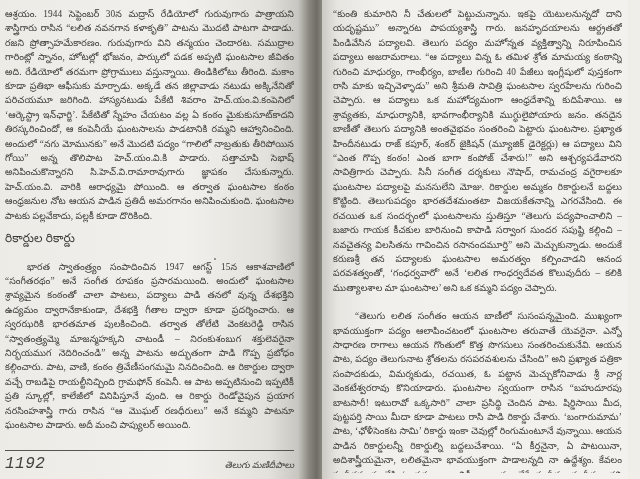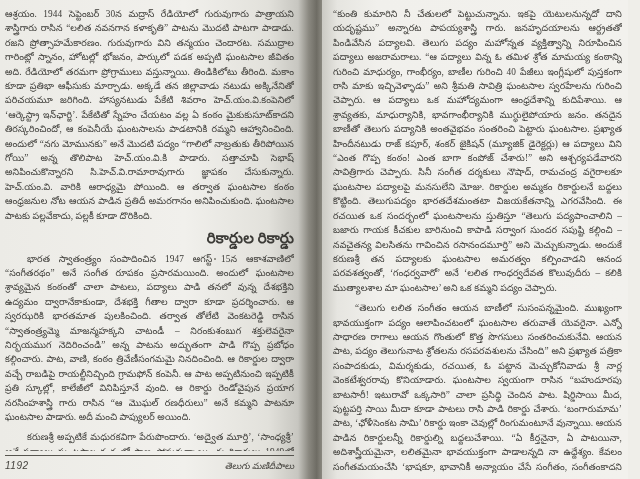--- a/index.html
+++ b/index.html
@@ -34,38 +34,38 @@
     position:absolute; top:0; left:298px; width:36px; height:479px;
     background:linear-gradient(to right,#c7c6c0 0%,#8a8880 30%,#6e6c64 52%,#95938a 72%,#cbcac4 100%);
   }
   
   .page-body {
     flex:1 1 auto; overflow:hidden;
     font-size:9.3px; line-height:14.4px;
     text-align:justify;
     letter-spacing:0.1px;
   }
-  .para { text-indent:22px; margin-top:6px; }
+  .para { text-indent:22px; margin-top:14px; }
   .para.continuation { text-indent:0; margin-top:0; }
   .section-heading {
-    font-weight:bold; font-size:15px;
+    font-weight:normal; font-size:12px;
     margin:8px 0 5px 0;
-    text-indent:0; text-align:right;
+    text-indent:0; text-align:left;
   }
   
   .page-footer {
     flex:0 0 auto;
     border-top:1px solid #57554f;
     margin-top:4px; padding-top:4px;
     display:flex; justify-content:space-between; align-items:baseline;
     font-size:9.5px; color:#44423d;
   }
   .folio {
-    font-family:Liberation Sans, sans-serif;
-    font-style:italic; font-size:10px; letter-spacing:0.5px;
+    font-family:Liberation Mono, monospace;
+    font-style:italic; font-size:16px; letter-spacing:0.5px;
   }
   .running-title { font-style:italic; font-size:9px;margin-left:38px; }
   
   .speck { position:absolute; background:#7a786f; border-radius:50%; }
   .s1 { width:2px; height:2px; left:214px; top:258px; }
   .s2 { width:2px; height:1px; left:489px; top:332px; }
 </style>
 </head>
 <body>
 

